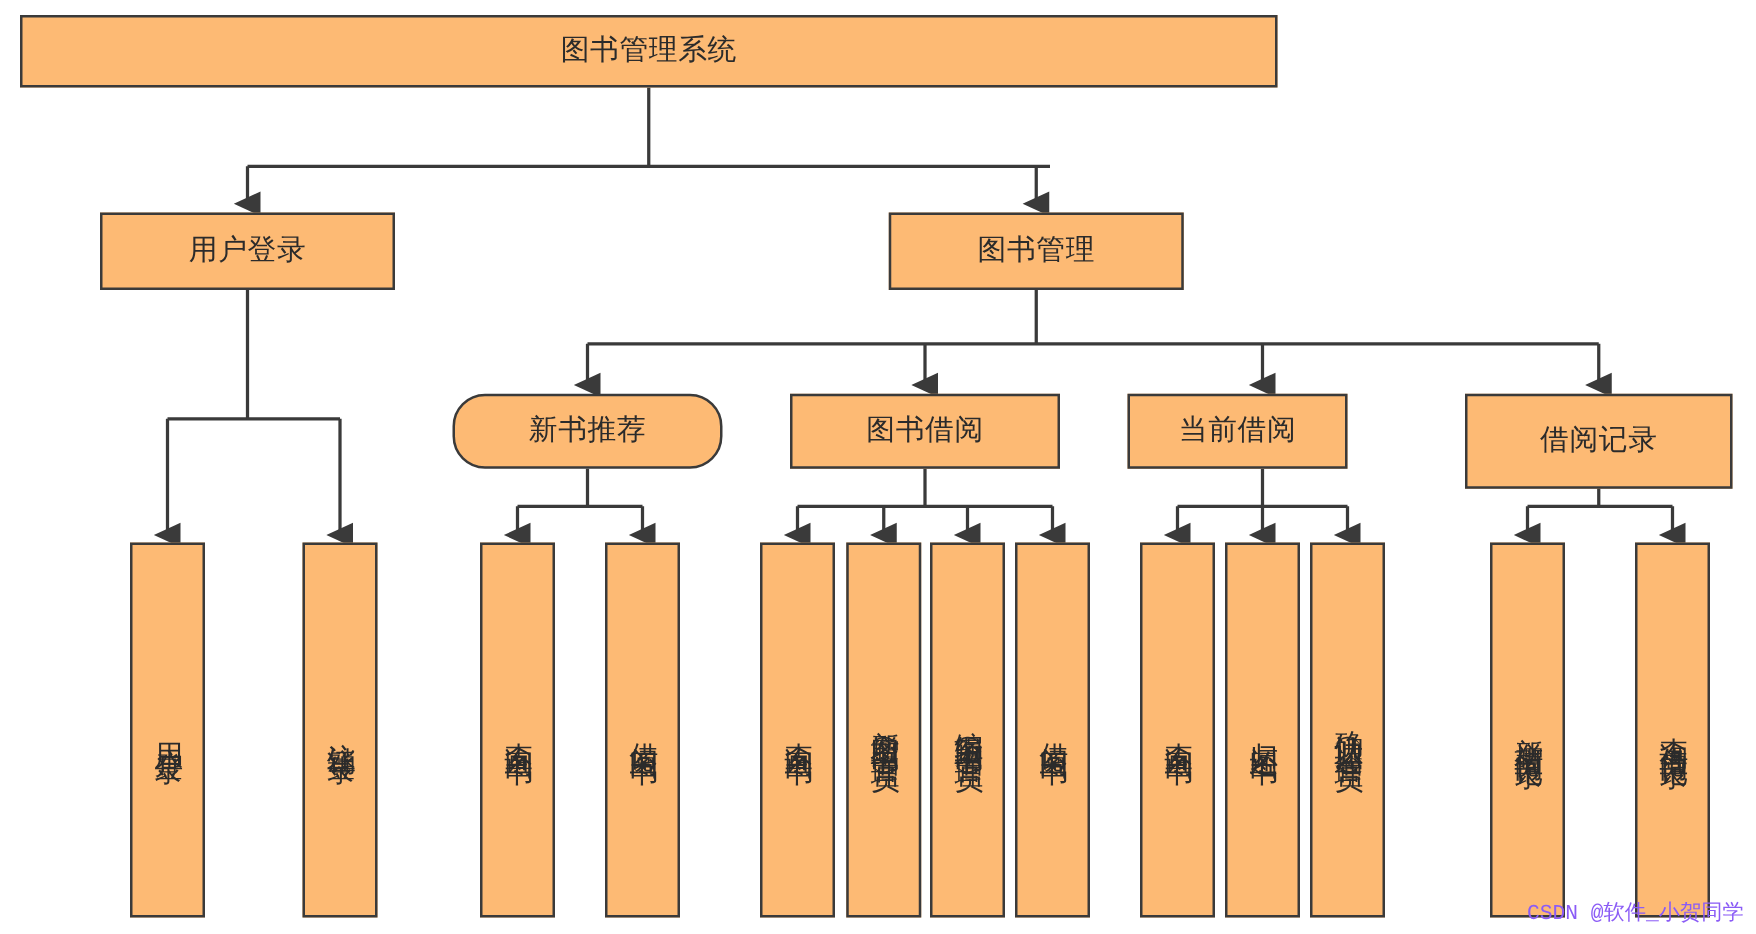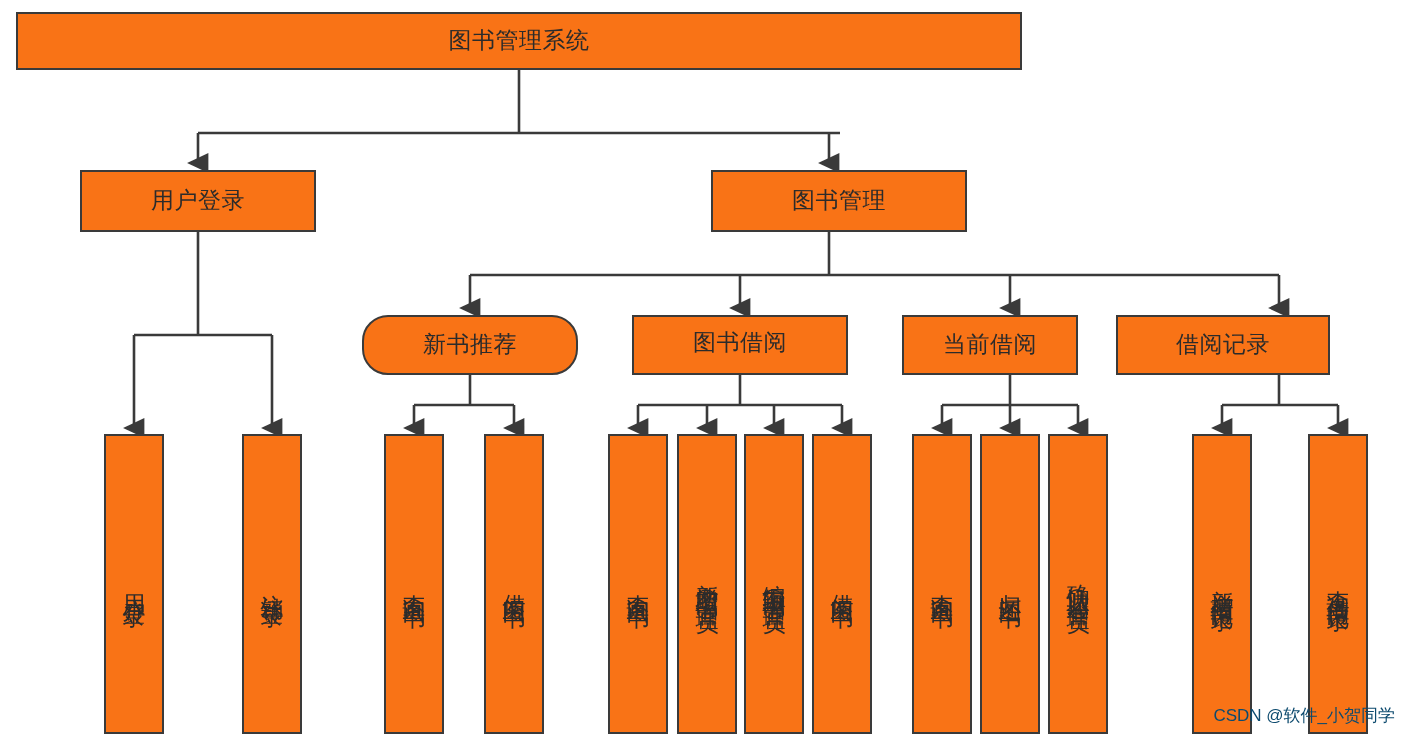--- a/index.html
+++ b/index.html
@@ -23,21 +23,21 @@
     left: 0;
     top: 0;
     width: 1405px;
     height: 747px;
     pointer-events: none;
   }
   .node {
     position: absolute;
     box-sizing: border-box;
     border: 2px solid #3a3a3a;
-    background: #f97316;
+    background: #fdba74;
     display: flex;
     align-items: center;
     justify-content: center;
     color: #2b2b2b;
     letter-spacing: 0.5px;
     z-index: 2;
   }
   .node.h {
     font-size: 23px;
     line-height: 1.1;
@@ -56,26 +56,26 @@
   .node.v > span {
     writing-mode: vertical-rl;
     text-orientation: upright;
     display: block;
     white-space: normal;
     max-height: 100%;
   }
   .watermark {
     position: absolute;
     right: 10px;
-    bottom: 20px;
+    bottom: 6px;
     font-size: 17px;
-    color: #0c4a6e;
+    color: #8b5cf6;
     z-index: 3;
     white-space: nowrap;
-    font-family: Liberation Sans, sans-serif;
+    font-family: Liberation Mono, monospace;
   }
 </style>
 </head>
 <body>
 
 <div id="canvas">
 
   <svg id="edge-layer" viewBox="0 0 1405 747" xmlns="http://www.w3.org/2000/svg">
     <defs>
       <marker id="arrow" markerWidth="9" markerHeight="9" refX="4.2" refY="4.4" orient="auto" markerUnits="strokeWidth">
@@ -128,37 +128,37 @@
   </svg>
 
   <div class="node h" style="left:16px; top:12px; width:1006px; height:58px;">
     <span>图书管理系统</span>
   </div>
 
   <div class="node h" style="left:80px; top:170px; width:236px; height:62px;">
     <span>用户登录</span>
   </div>
 
-  <div class="node h" style="left:711px; top:170px; width:256px; height:62px;">
+  <div class="node h" style="left:711px; top:170px; width:236px; height:62px;">
     <span>图书管理</span>
   </div>
 
   <div class="node h" style="left:362px; top:315px; width:216px; height:60px;border-radius:26px;">
     <span>新书推荐</span>
   </div>
 
-  <div class="node h" style="left:632px; top:315px; width:216px; height:60px;font-family:Liberation Mono, monospace;">
+  <div class="node h" style="left:632px; top:315px; width:216px; height:60px;">
     <span>图书借阅</span>
   </div>
 
   <div class="node h" style="left:902px; top:315px; width:176px; height:60px;">
     <span>当前借阅</span>
   </div>
 
-  <div class="node h" style="left:1116px; top:315px; width:214px; height:60px;align-items:center;">
+  <div class="node h" style="left:1172px; top:315px; width:214px; height:76px;align-items:center;">
     <span>借阅记录</span>
   </div>
 
   <div class="node v" style="left:104px; top:434px; width:60px; height:300px;">
     <span>用户登录</span>
   </div>
 
   <div class="node v" style="left:242px; top:434px; width:60px; height:300px;">
     <span>注销登录</span>
   </div>

